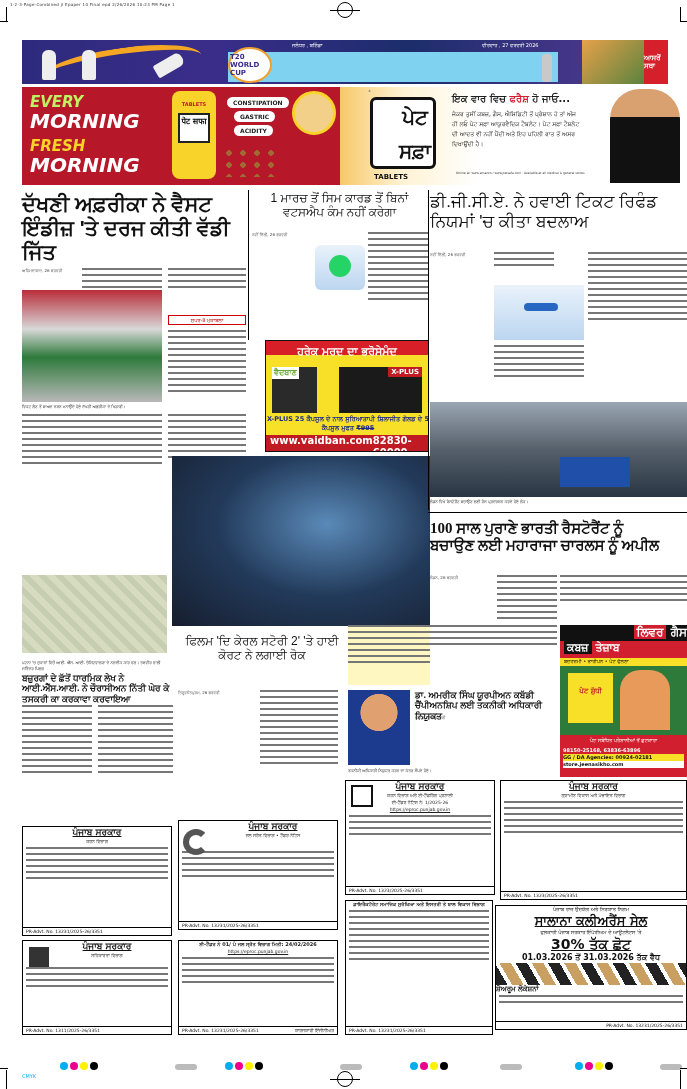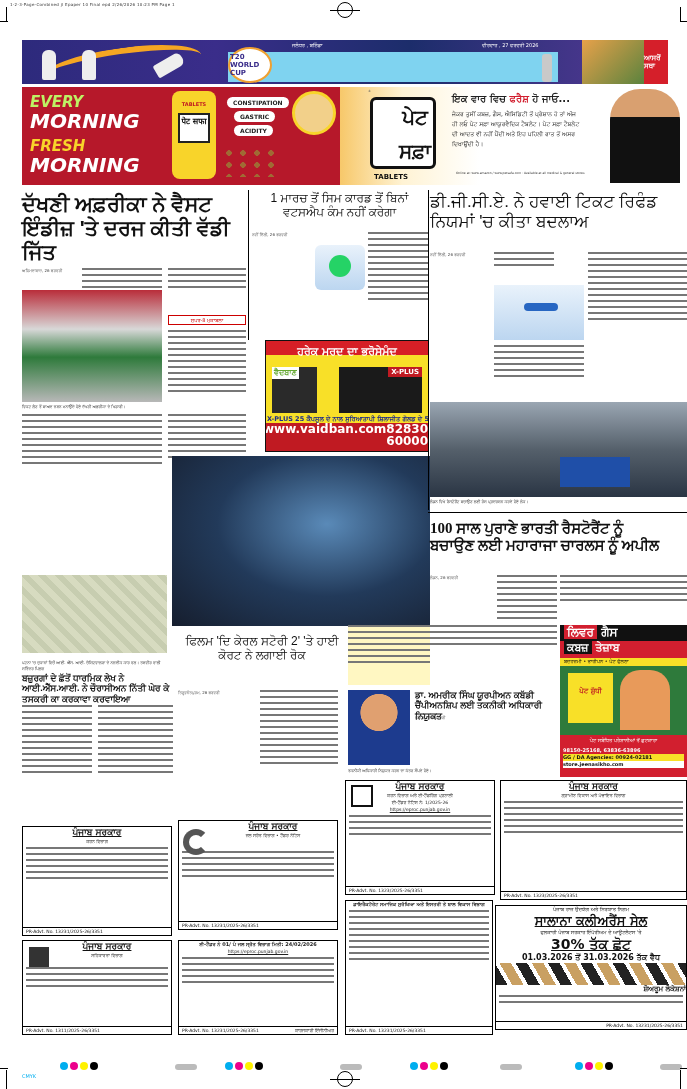--- a/index.html
+++ b/index.html
@@ -59,24 +59,24 @@
   .photo-map { background: repeating-linear-gradient(45deg, #d7dbc0 0 6px, #c7cdb0 6px 12px); }
   .photo-man { background: radial-gradient(circle at 50% 30%, #e0a070 0 30%, #1d3b8e 31% 100%); }
   .illus { background: linear-gradient(180deg, #e9f2fb 0%, #bcd6f0 100%); }
 
   .xplus { top: 340px; left: 265px; width: 164px; height: 112px; border: 1px solid #111; overflow: hidden; background: #f8e028; }
   .xplus .top { background: #d61f26; color: #fff; font-size: 11px; font-weight: bold; text-align:center; height: 14px; line-height: 22px; }
   .xplus .prod { left: 6px; top: 26px; width: 150px; height: 46px; background: linear-gradient(90deg, #2a2a2a 0 30%, #f8e028 30% 45%, #1a1a1a 45% 100%); }
   .xplus .brandtag { left: 6px; top: 26px; font-size: 8px; color: #6a3; font-weight: bold; background: #fff; padding: 1px 2px; }
   .xplus .xp { right: 6px; top: 26px; font-size: 7px; color: #fff; background: #c01a22; padding: 1px 3px; font-weight: bold; }
   .xplus .offer { left: 0; top: 74px; width: 164px; font-size: 6.5px; font-weight: bold; color: #1a2a8a; text-align: center; line-height: 9px; }
-  .xplus .bot { left: 0; bottom: 0; width: 164px; height: 28px; background: #c01a22; color: #fff; font-size: 12px; font-weight: bold; display:flex; justify-content:center; padding: 0 4px; line-height: 12px; }
+  .xplus .bot { left: 0; bottom: 0; width: 164px; height: 16px; background: #c01a22; color: #fff; font-size: 10px; font-weight: bold; display:flex; justify-content:center; padding: 0 4px; line-height: 12px; }
 
   .liver { top: 625px; left: 560px; width: 127px; height: 120px; background: #2e7a3b; overflow: hidden; }
-  .liver .t1 { background: #111; color: #fff; font-size: 12px; font-weight: bold; height: 16px; padding-left: 4px; }
+  .liver .t1 { background: #111; color: #fff; font-size: 12px; font-weight: bold; height: 16px; padding-left: 4px; text-align: right; }
   .liver .t1 .r { background: #d21f2f; padding: 0 3px; }
   .liver .t2 { background: #d21f2f; color: #fff; font-size: 11px; font-weight: bold; height: 17px; padding-left: 4px; }
   .liver .t3 { background: #f8e028; color: #111; font-size: 5px; height: 8px; padding-left: 4px; }
   .liver .doc { left: 60px; top: 45px; width: 50px; height: 60px; background: #e89a5a; border-radius: 20px 20px 0 0; }
   .liver .box { left: 8px; top: 48px; width: 45px; height: 50px; background: #f8e028; font-size: 7px; text-align:center; font-weight:bold; color:#c01a22; padding-top: 14px;}
   .liver .bot { left: 0; bottom: 0; width: 127px; height: 10px; background: #d21f2f; color: #fff; font-size: 5px; text-align: center; line-height: 10px; }
   .liver-ph { top: 745px; left: 560px; width: 127px; height: 32px; background: #d21f2f; color: #fff; font-size: 5px; font-weight: bold; padding: 2px 3px; line-height: 7px; }
   .liver-ph .yel { background: #f8e028; color: #111; display:block; }
   .liver-ph .web { color: #111; background: #fff; display:block; }
 
@@ -85,21 +85,21 @@
   .govt .gsub { font-size: 4.5px; text-align: center; line-height: 7px; color: #222; }
   .govt .gfoot { position: absolute; bottom: 0; left: 0; right: 0; border-top: 1px solid #000; font-size: 4.5px; padding: 1px 3px; display:flex; justify-content: space-between; }
 
   .sale { top: 905px; left: 495px; width: 192px; height: 125px; border: 1px solid #000; overflow: hidden; }
   .sale .s1 { font-size: 5px; text-align: center; }
   .sale .s2 { font-size: 13px; font-weight: bold; text-align: center; text-decoration: underline; }
   .sale .s3 { font-size: 5px; text-align: center; }
   .sale .s4 { font-size: 14px; font-weight: bold; text-align: center; text-decoration: underline; }
   .sale .s5 { font-size: 8px; font-weight: bold; text-align: center; }
   .sale .band { height: 22px; background: repeating-linear-gradient(60deg, #222 0 10px, #fff 10px 14px, #c9a062 14px 24px, #fff 24px 28px); }
-  .sale .s6 { font-size: 7px; font-weight: bold; text-align: right; }
+  .sale .s6 { font-size: 7px; font-weight: bold; text-align: left; }
 
   .colorbar { top: 1062px; height: 8px; display: flex; gap: 2px; }
   .colorbar span { width: 8px; height: 8px; border-radius: 50%; display:inline-block; }
   .c { background: #00aeef; } .m { background: #ec008c; } .y { background: #fff200; } .k { background: #000; }
   .graypill { width: 22px; height: 6px; background: #bbb; border-radius: 3px; }
 </style>
 </head>
 <body>
 
 <div class="abs slug">1-2-3-Page-Combined  jl  Epaper  10  Final  epd  2/26/2026  10:23 PM  Page 1</div>

